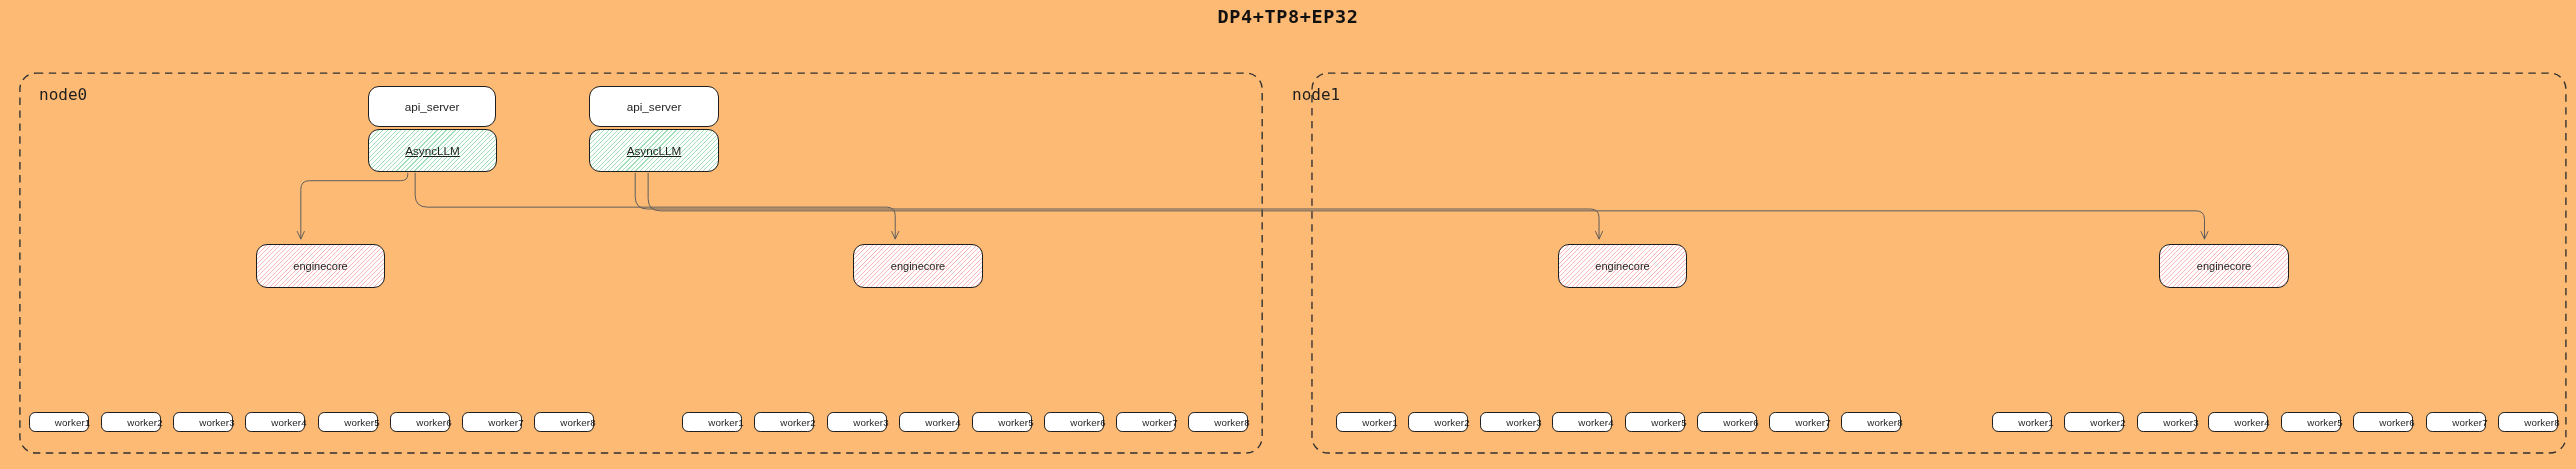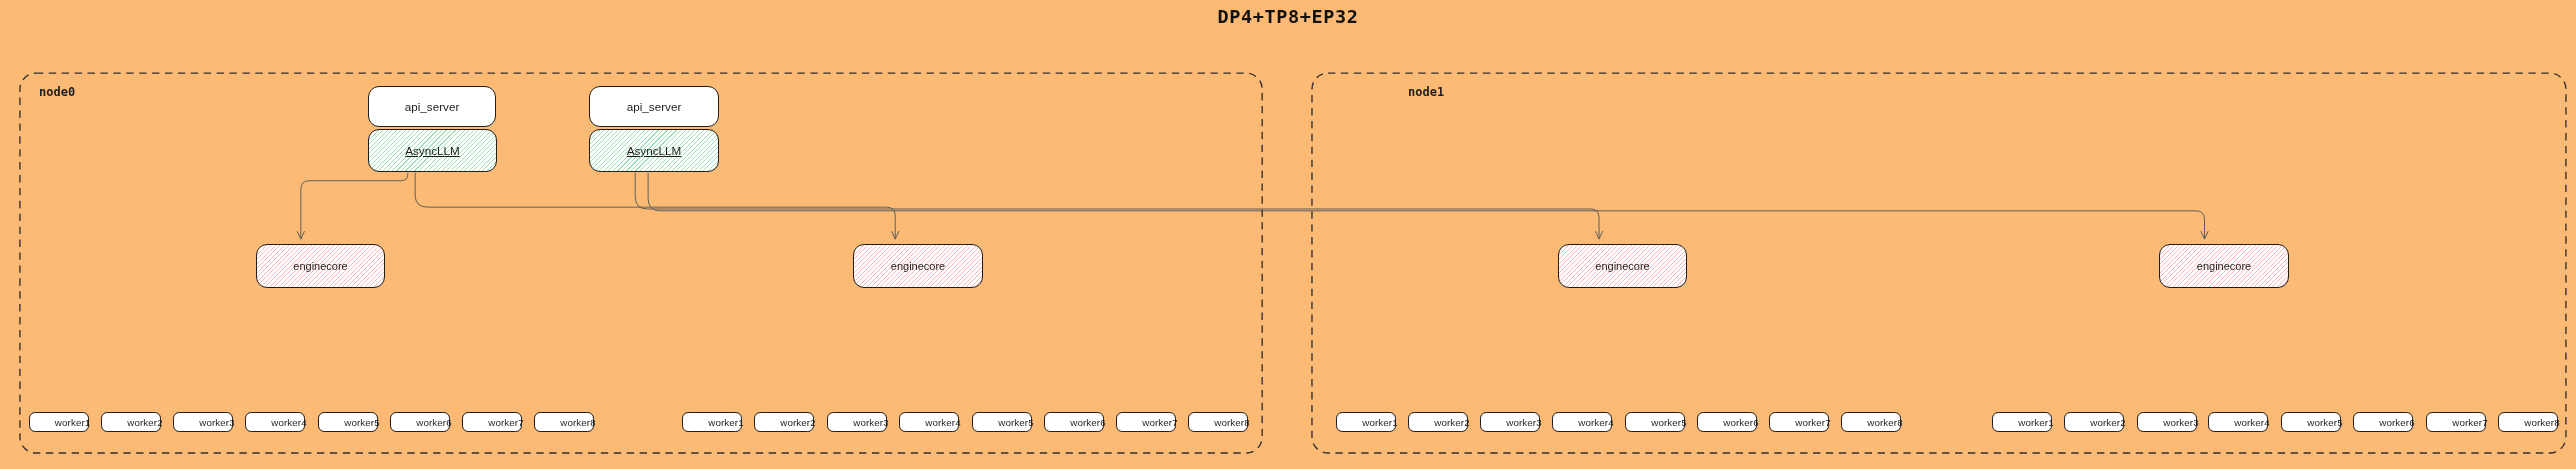--- a/index.html
+++ b/index.html
@@ -15,21 +15,21 @@
     position:absolute;top:6.2px;left:0;width:100%;
     text-align:center;
     font-family:"DejaVu Sans Mono", monospace;
     font-weight:bold;font-size:18.5px;letter-spacing:0.6px;
     color:#111111;
   }
   #edges{position:absolute;left:0;top:0;width:2576px;height:469px;}
   .node-label{
     position:absolute;
     font-family:"DejaVu Sans Mono", monospace;
-    font-weight:bold;font-size:12px;color:#1e1e1e;
+    font-weight:normal;font-size:16px;color:#1e1e1e;
     white-space:nowrap;
   }
   .box{
     position:absolute;
     box-sizing:border-box;
     border:1.4px solid #1e1e1e;
     border-radius:11px;
     background:#ffffff;
     display:flex;align-items:center;justify-content:center;
     font-size:11.7px;color:#1e1e1e;
@@ -79,21 +79,21 @@
     <path marker-end="url(#arrowV)" d="M 662 281 L 662 284 Q 662 294 650 294 L 502 294 Q 488 294 488 308 L 488 389" fill="none" stroke="#5c5c5c" stroke-width="1.6"></path>
 
     <path marker-end="url(#arrowV)" d="M 674 281 L 674 317 Q 674 337 694 337 L 1441 337 Q 1455 337 1455 351 L 1455 389" fill="none" stroke="#5c5c5c" stroke-width="1.6"></path>
 
     <path marker-end="url(#arrowV)" d="M 1032 281 L 1032 320 Q 1032 340 1052 340 L 2586 340 Q 2600 340 2600 354 L 2600 389" fill="none" stroke="#5c5c5c" stroke-width="1.6"></path>
 
     <path marker-end="url(#arrowV)" d="M 1053 281 L 1053 323 Q 1053 343 1073 343 L 3571 343 Q 3585 343 3585 357 L 3585 389" fill="none" stroke="#5c5c5c" stroke-width="1.6"></path>
   </svg>
 
   <div class="node-label" style="left:39px;top:85px;">node0</div>
-  <div class="node-label" style="left:1408px;top:85px;">node1</div>
+  <div class="node-label" style="left:1292px;top:85px;">node1</div>
 
 <div class="box " style="left: 348px; top: 86px; width: 128px; height: 41px;">api_server</div>
     <div class="box hatch-green" style="left: 348px; top: 129px; width: 129px; height: 43px;">AsyncLLM</div>
     <div class="box " style="left: 569px; top: 86px; width: 130px; height: 41px;">api_server</div>
     <div class="box hatch-green" style="left: 569px; top: 129px; width: 130px; height: 43px;">AsyncLLM</div>
     <div class="box hatch-red enginecore" style="left: 236px; top: 244px; width: 129px; height: 44px;">enginecore</div>
     <div class="box hatch-red enginecore" style="left: 833px; top: 244px; width: 130px; height: 44px;">enginecore</div>
     <div class="box hatch-red enginecore" style="left: 1538px; top: 244px; width: 129px; height: 44px;">enginecore</div>
     <div class="box hatch-red enginecore" style="left: 2139px; top: 244px; width: 130px; height: 44px;">enginecore</div>
     <div class="box worker" style="left: 8.6px; top: 412px; width: 60px; height: 20px;">worker1</div>

